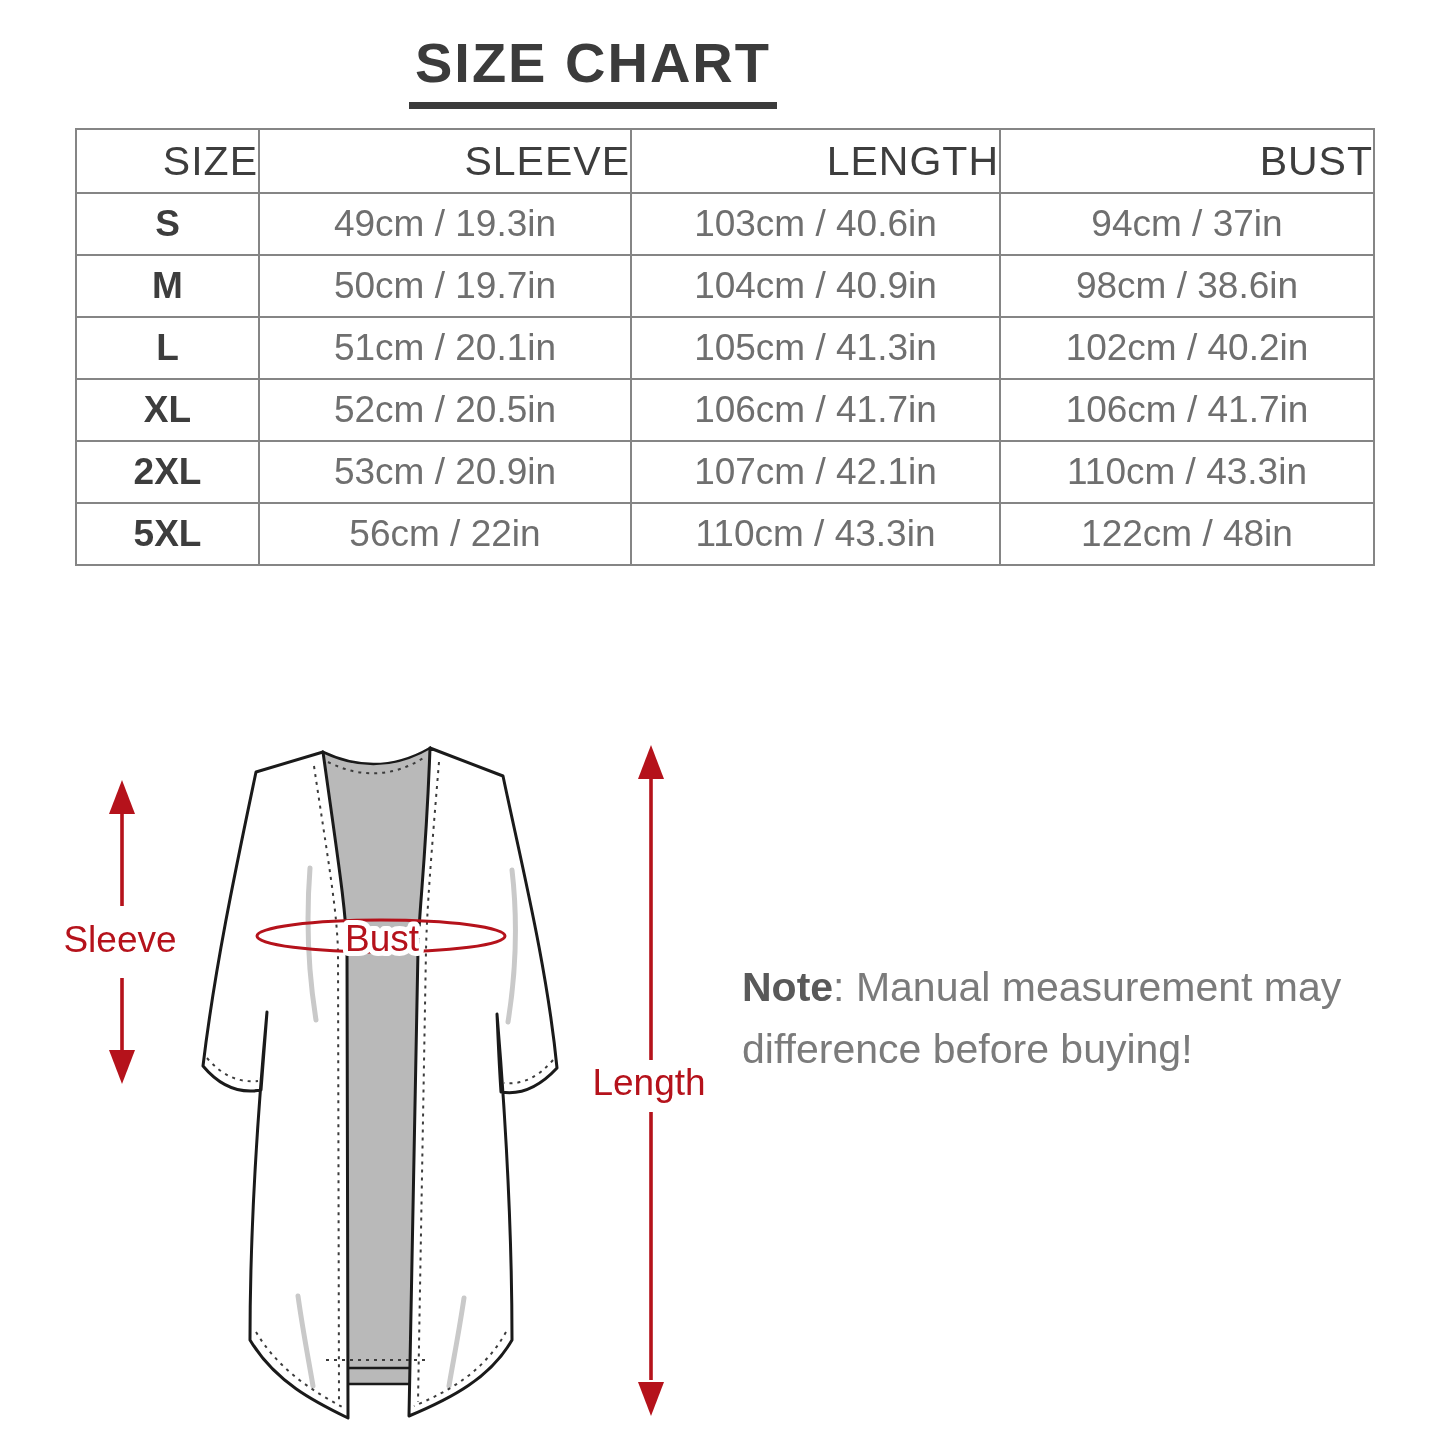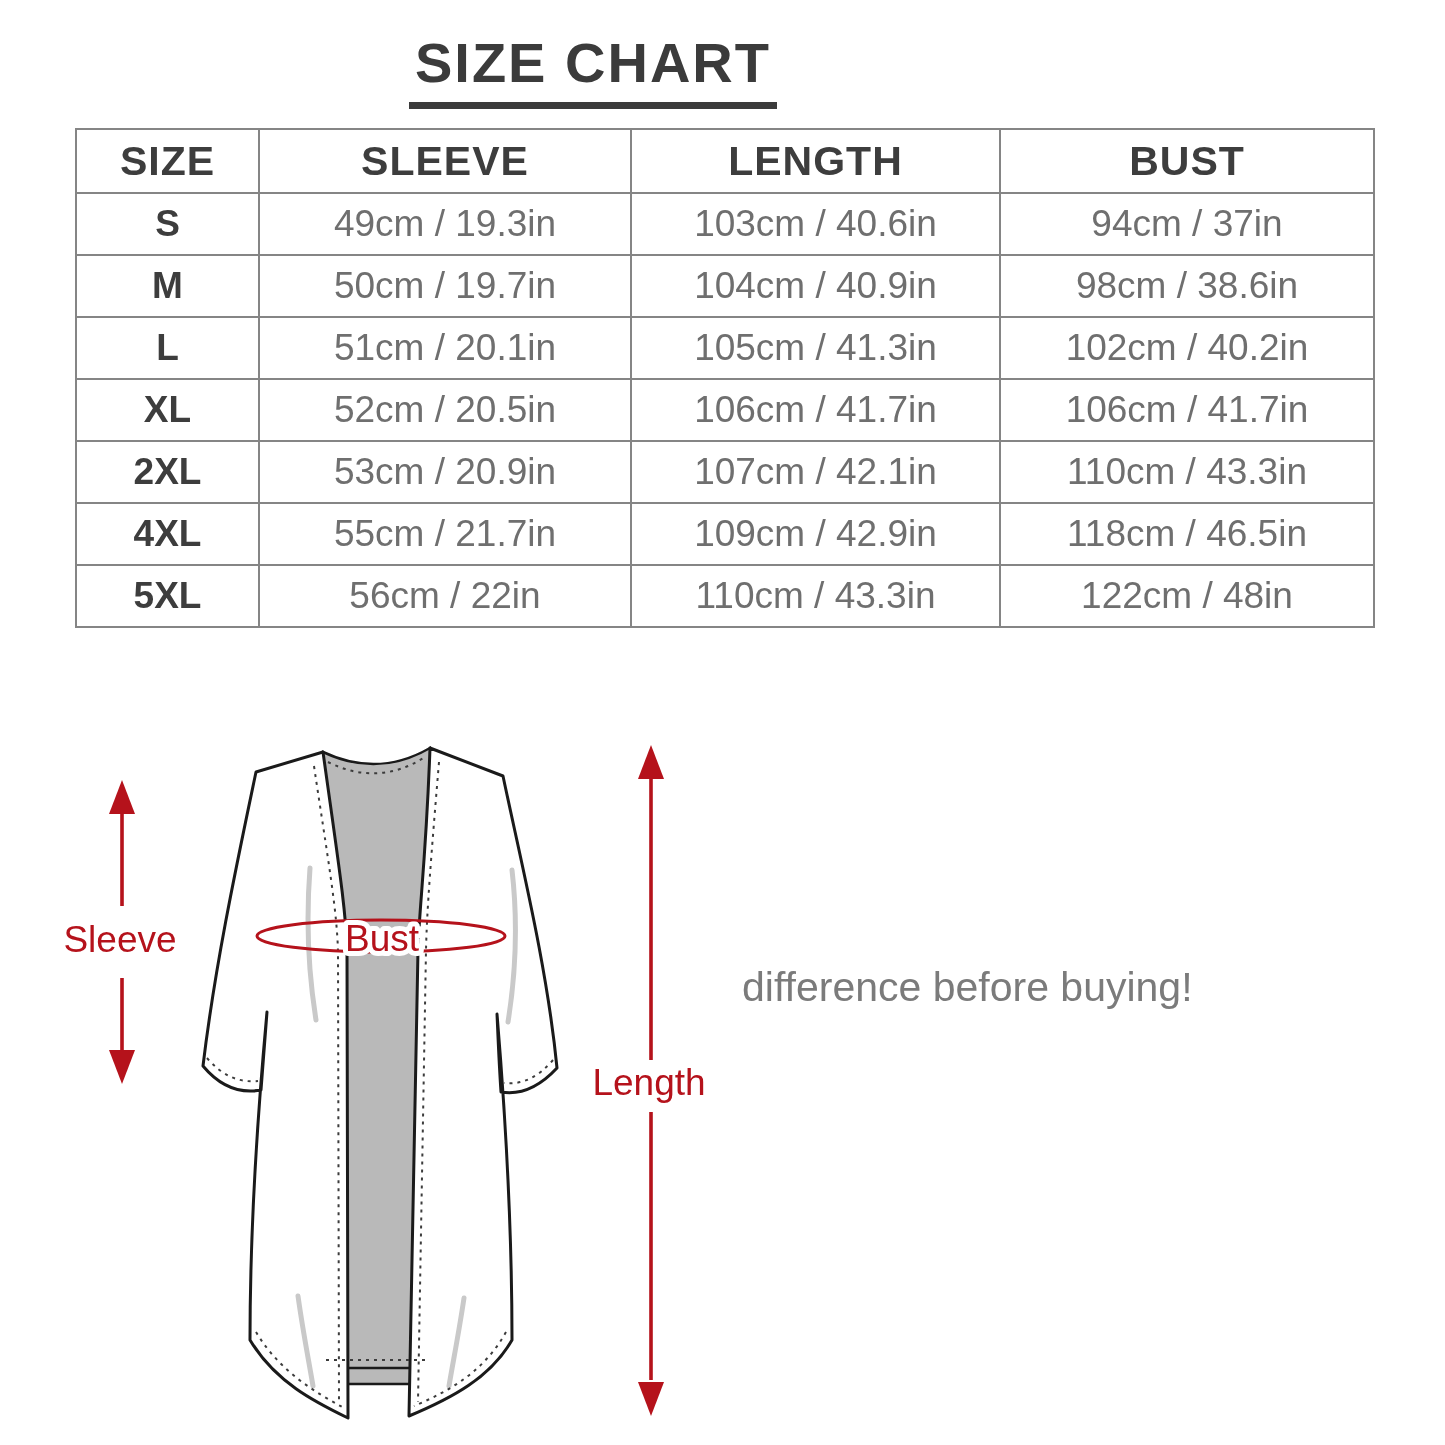--- a/index.html
+++ b/index.html
@@ -9,21 +9,21 @@
   
   .title-wrap{position:absolute;left:0;top:30px;width:1186px;text-align:center;text-decoration:underline;}
   .title{display:inline-block;font-size:56px;font-weight:bold;color:#3b3b3b;letter-spacing:2px;
          border-bottom:7px solid #3b3b3b;padding:0 6px 7px 6px;}
 
   
   table.size-chart{position:absolute;left:75px;top:128px;width:1298px;border-collapse:collapse;
                    table-layout:fixed;}
   table.size-chart th,table.size-chart td{border:2px solid #858585;text-align:center;
                    vertical-align:middle;padding:0;}
-  table.size-chart th{height:62px;font-size:41px;font-weight:bold;color:#3d3d3d;letter-spacing:1px;}
+  table.size-chart th{height:62px;font-size:41px;font-weight:normal;color:#3d3d3d;letter-spacing:1px;text-align:right;}
   table.size-chart td{height:60px;font-size:37px;color:#6f6f6f;}
   table.size-chart td.size-col{font-weight:bold;color:#3d3d3d;}
 
   
   .figure{position:absolute;left:60px;top:740px;width:680px;height:705px;}
   .fig-label{font-family:"Liberation Sans",sans-serif;font-size:37px;fill:#b5121b;}
   .halo{paint-order:stroke;stroke:#ffffff;stroke-width:10px;stroke-linejoin:round;}
 
   
   .note{position:absolute;left:742px;top:956px;width:660px;font-size:41px;line-height:62px;
@@ -79,26 +79,20 @@
           <td>106cm / 41.7in</td>
           <td>106cm / 41.7in</td>
         </tr>
         <tr>
           <td class="size-col">2XL</td>
           <td>53cm / 20.9in</td>
           <td>107cm / 42.1in</td>
           <td>110cm / 43.3in</td>
         </tr>
         <tr>
-          <td class="size-col">4XL</td>
-          <td>55cm / 21.7in</td>
-          <td>109cm / 42.9in</td>
-          <td>118cm / 46.5in</td>
-        </tr>
-        <tr>
           <td class="size-col">5XL</td>
           <td>56cm / 22in</td>
           <td>110cm / 43.3in</td>
           <td>122cm / 48in</td>
         </tr>
       </tbody>
   </table>
 
   <svg class="figure" viewBox="0 0 680 705" width="680" height="705">
 
@@ -143,16 +137,17 @@
     <g fill="#b5121b" stroke="none">
       <polygon points="591,5 578,39 604,39"></polygon>
       <rect x="589.2" y="36" width="3.6" height="284"></rect>
       <rect x="589.2" y="372" width="3.6" height="268"></rect>
       <polygon points="591,676 578,642 604,642"></polygon>
     </g>
     <text class="fig-label" x="589" y="355" text-anchor="middle">Length</text>
   </svg>
 
   <div class="note">
+    <div><span class="note-label">Note</span><span>: Manual measurement may</span></div>
     <div>difference before buying!</div>
   </div>
 
 </div>
 
 </body></html>

